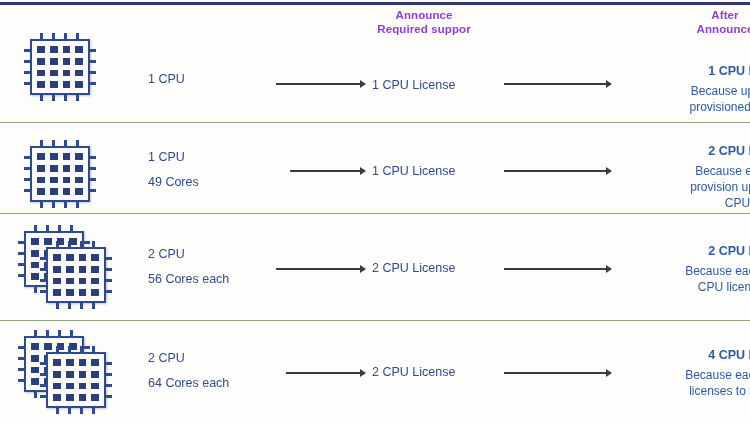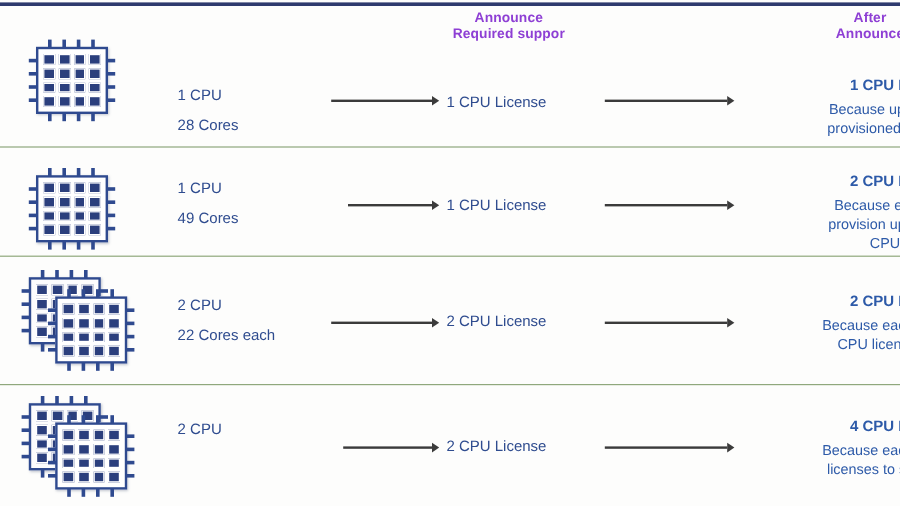--- a/index.html
+++ b/index.html
@@ -230,21 +230,20 @@
             <div class="pin h" style="left: 65px; top: 27px;"></div>
             <div class="pin h" style="left: 0px; top: 38px;"></div>
             <div class="pin h" style="left: 65px; top: 38px;"></div>
             <div class="pin h" style="left: 0px; top: 49px;"></div>
             <div class="pin h" style="left: 65px; top: 49px;"></div>
           </div>
       </div>
     </div>
     <div class="spec" style="top:62px;">
       <span class="l">1 CPU</span>
-      <span class="l">28 Cores</span>
     </div>
     <div class="arrow" id="arr-a-0" style="top:74px;">
       <div class="shaft" style="width: 84px;"></div>
         <div class="head" style="left: 84px;"></div>
     </div>
     <div class="lic" style="top:73px;">1 CPU License</div>
     <div class="arrow" id="arr-b-0" style="top:74px;">
       <div class="shaft" style="width: 102px;"></div>
         <div class="head" style="left: 102px;"></div>
     </div>
@@ -391,21 +390,21 @@
             <div class="pin h" style="left: 65px; top: 27px;"></div>
             <div class="pin h" style="left: 0px; top: 38px;"></div>
             <div class="pin h" style="left: 65px; top: 38px;"></div>
             <div class="pin h" style="left: 0px; top: 49px;"></div>
             <div class="pin h" style="left: 65px; top: 49px;"></div>
           </div>
       </div>
     </div>
     <div class="spec" style="top:28px;">
       <span class="l">2 CPU</span>
-      <span class="l">22 Cores each</span>
+      <span class="l">56 Cores each</span>
     </div>
     <div class="arrow" id="arr-a-2" style="top:50px;">
       <div class="shaft" style="width: 84px;"></div>
         <div class="head" style="left: 84px;"></div>
     </div>
     <div class="lic" style="top:47px;">2 CPU License</div>
     <div class="arrow" id="arr-b-2" style="top:50px;">
       <div class="shaft" style="width: 102px;"></div>
         <div class="head" style="left: 102px;"></div>
     </div>
@@ -491,20 +490,21 @@
             <div class="pin h" style="left: 65px; top: 27px;"></div>
             <div class="pin h" style="left: 0px; top: 38px;"></div>
             <div class="pin h" style="left: 65px; top: 38px;"></div>
             <div class="pin h" style="left: 0px; top: 49px;"></div>
             <div class="pin h" style="left: 65px; top: 49px;"></div>
           </div>
       </div>
     </div>
     <div class="spec" style="top:25px;">
       <span class="l">2 CPU</span>
+      <span class="l">64 Cores each</span>
     </div>
     <div class="arrow" id="arr-a-3" style="top:47px;">
       <div class="shaft" style="width: 74px;"></div>
         <div class="head" style="left: 74px;"></div>
     </div>
     <div class="lic" style="top:44px;">2 CPU License</div>
     <div class="arrow" id="arr-b-3" style="top:47px;">
       <div class="shaft" style="width: 102px;"></div>
         <div class="head" style="left: 102px;"></div>
     </div>

